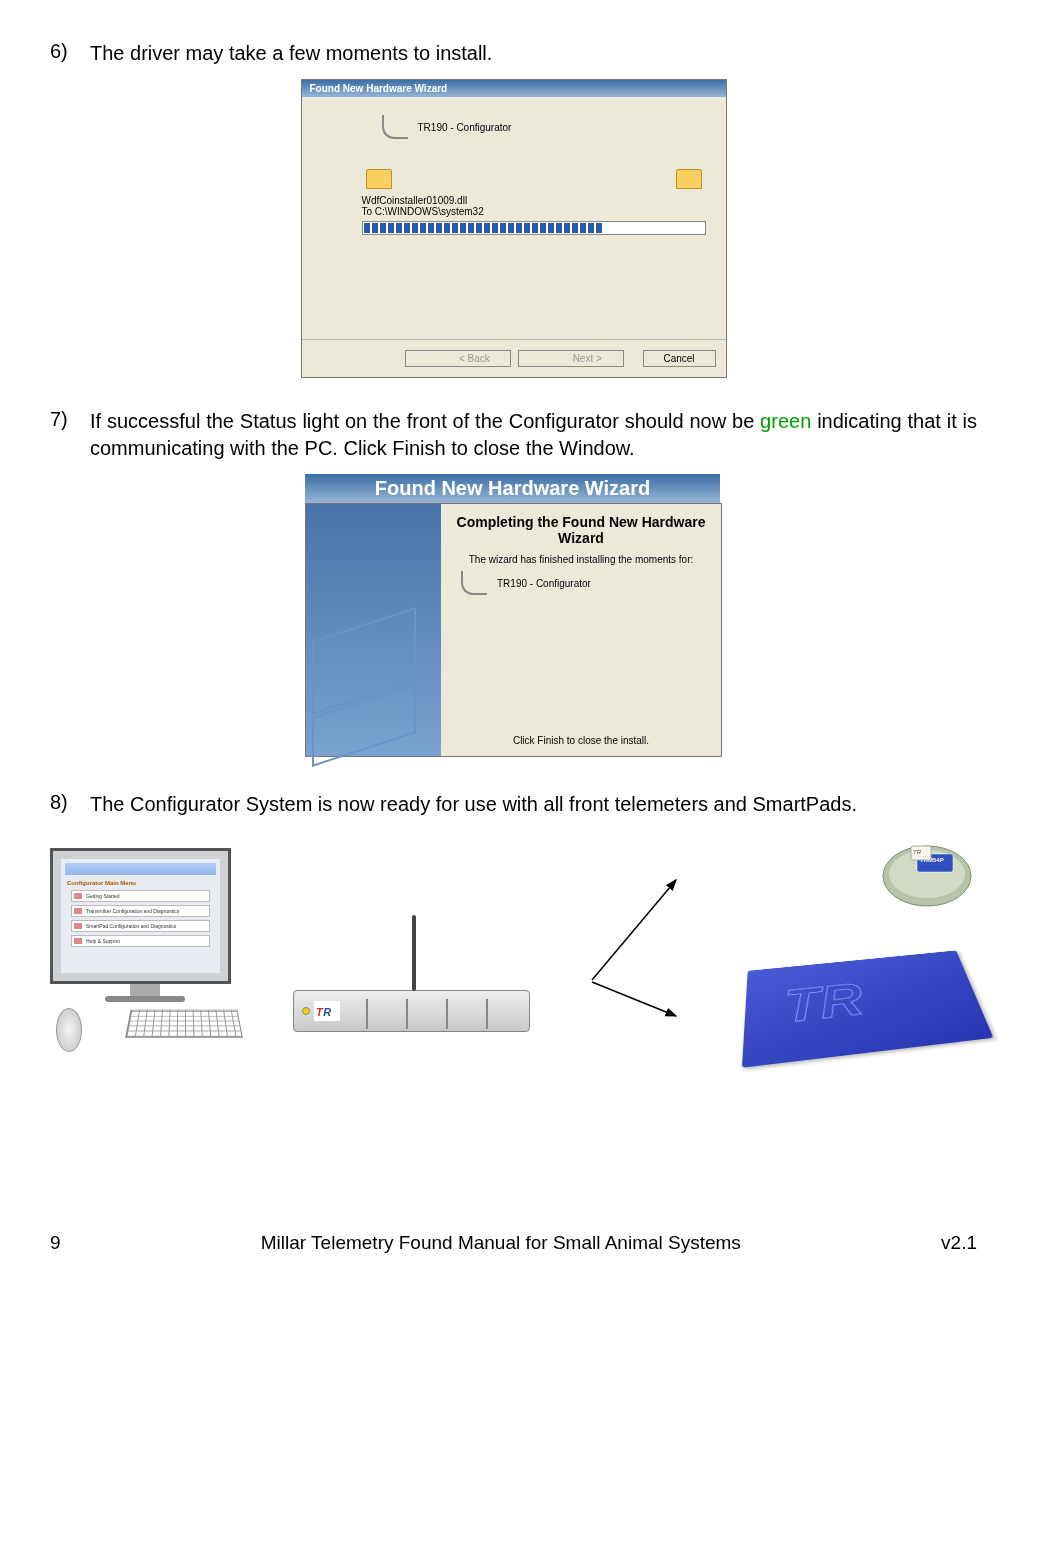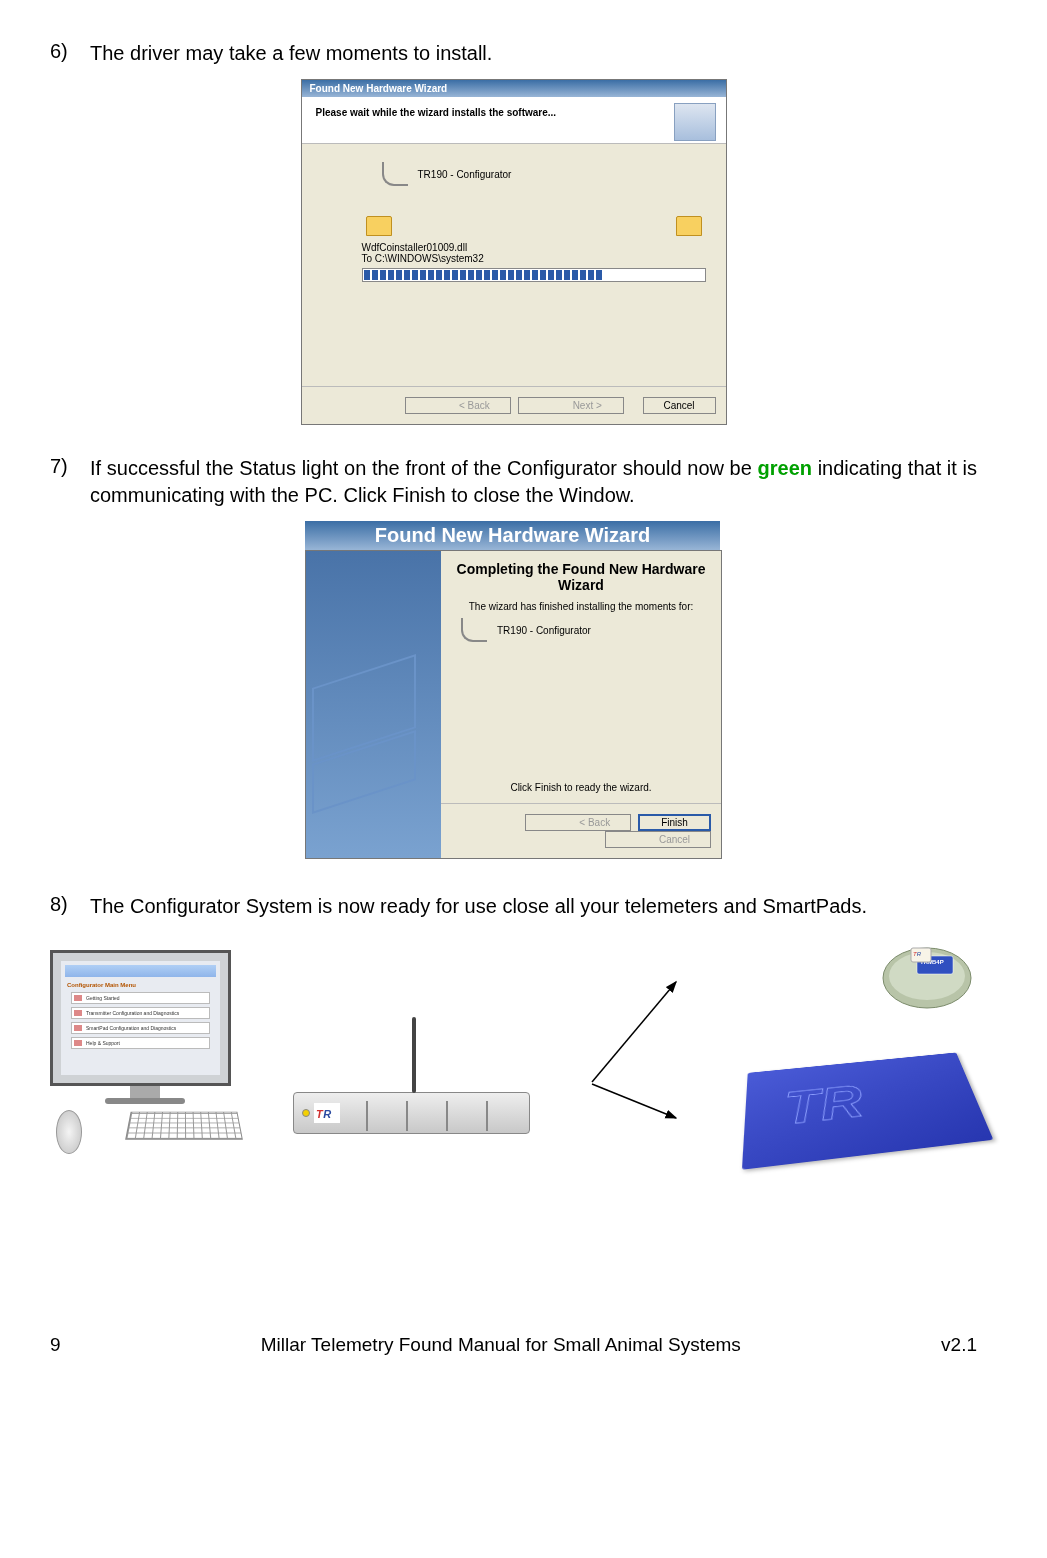--- a/index.html
+++ b/index.html
@@ -8,21 +8,21 @@
       margin: 0;
       padding: 40px 70px 40px 50px;
       background: #fff;
       color: #000;
       box-sizing: border-box;
       width: 1047px;
     }
     .list-item { display: flex; margin-bottom: 12px; }
     .num { width: 40px; flex-shrink: 0; }
     .body-text { flex: 1; text-align: justify; line-height: 1.35; }
-    .green { color: #00a000; font-weight: bold; }
+    .green { color: #00a000; font-weight: normal; }
 
     .fig-wrap { text-align: center; margin: 8px 0 30px; }
     .wiz { display: inline-block; border: 1px solid #777; text-align: left; background: #ece9d8; font-family: Tahoma, sans-serif; font-size: 10px; color: #000; }
     .wiz-title { background: linear-gradient(#3b6ea5, #98b5d6); color: #fff; padding: 3px 8px; font-weight: bold; }
     .wiz-header { background: #fff; padding: 10px 14px 6px; border-bottom: 1px solid #bbb; position: relative; min-height: 30px; }
     .wiz-header .bold { font-size: 10px; font-weight: bold; }
     .wiz-body { padding: 12px 20px 20px 60px; height: 210px; position: relative; }
     .wiz-folder { width: 24px; height: 18px; background: #f8d060; border: 1px solid #c09020; border-radius: 2px 2px 0 0; display: inline-block; }
     .device-row { display: flex; gap: 10px; align-items: center; margin: 6px 0 30px 20px; text-align: center; }
     .cable { width: 24px; height: 22px; border: 2px solid #888; border-right: none; border-top: none; border-radius: 0 0 0 12px; display: inline-block; }
@@ -76,24 +76,20 @@
 <body>
 
 <div class="list-item">
   <div class="num">6)</div>
   <div class="body-text">The driver may take a few moments to install.</div>
 </div>
 
 <div class="fig-wrap">
   <div class="wiz" style="width:424px;">
     <div class="wiz-title">Found New Hardware Wizard</div>
-    <div class="wiz-header">
-      <span class="bold">Please wait while the wizard installs the software...</span>
-      <div class="hdr-icon-box"></div>
-    </div>
     <div class="wiz-body">
       <div class="device-row">
         <span class="cable"></span>
         <span>TR190 - Configurator</span>
       </div>
       <div style="display:flex;justify-content:space-between;align-items:flex-end;margin:0 4px 6px;">
         <span class="wiz-folder"></span>
         <span class="wiz-folder"></span>
       </div>
       <div>WdfCoinstaller01009.dll</div>
@@ -129,35 +125,30 @@
       </div>
       <div class="wiz2-right">
         <div class="wiz2-content">
           <div class="wiz2-h">Completing the Found New Hardware Wizard</div>
           <div>The wizard has finished installing the moments for:</div>
           <div class="device-row" style="margin-left:6px;margin-top:6px;">
             <span class="cable"></span>
             <span>TR190 - Configurator</span>
           </div>
           <div style="height:110px;"></div>
-          <div>Click Finish to ready the wizard.</div>
-        </div>
-        <div class="wiz-buttons">
-          <span class="wiz-btn disabled">&lt; Back</span>
-          <span class="wiz-btn focused">Finish</span>
-          <span class="wiz-btn disabled" style="margin-left:16px;">Cancel</span>
+          <div>Click Finish to close the install.</div>
         </div>
       </div>
     </div>
   </div>
 </div>
 
 <div class="list-item">
   <div class="num">8)</div>
-  <div class="body-text">The Configurator System is now ready for use close all your telemeters and SmartPads.</div>
+  <div class="body-text">The Configurator System is now ready for use with all front telemeters and SmartPads.</div>
 </div>
 
 <div class="diagram">
   <div class="pc">
     <div class="monitor">
       <div class="screen">
         <div class="tbar"></div>
         <div style="font-size:6px;padding:1px 6px;color:#b35400;font-weight:bold;">Configurator Main Menu</div>
         <div class="row">
             <span>Getting Started</span>

